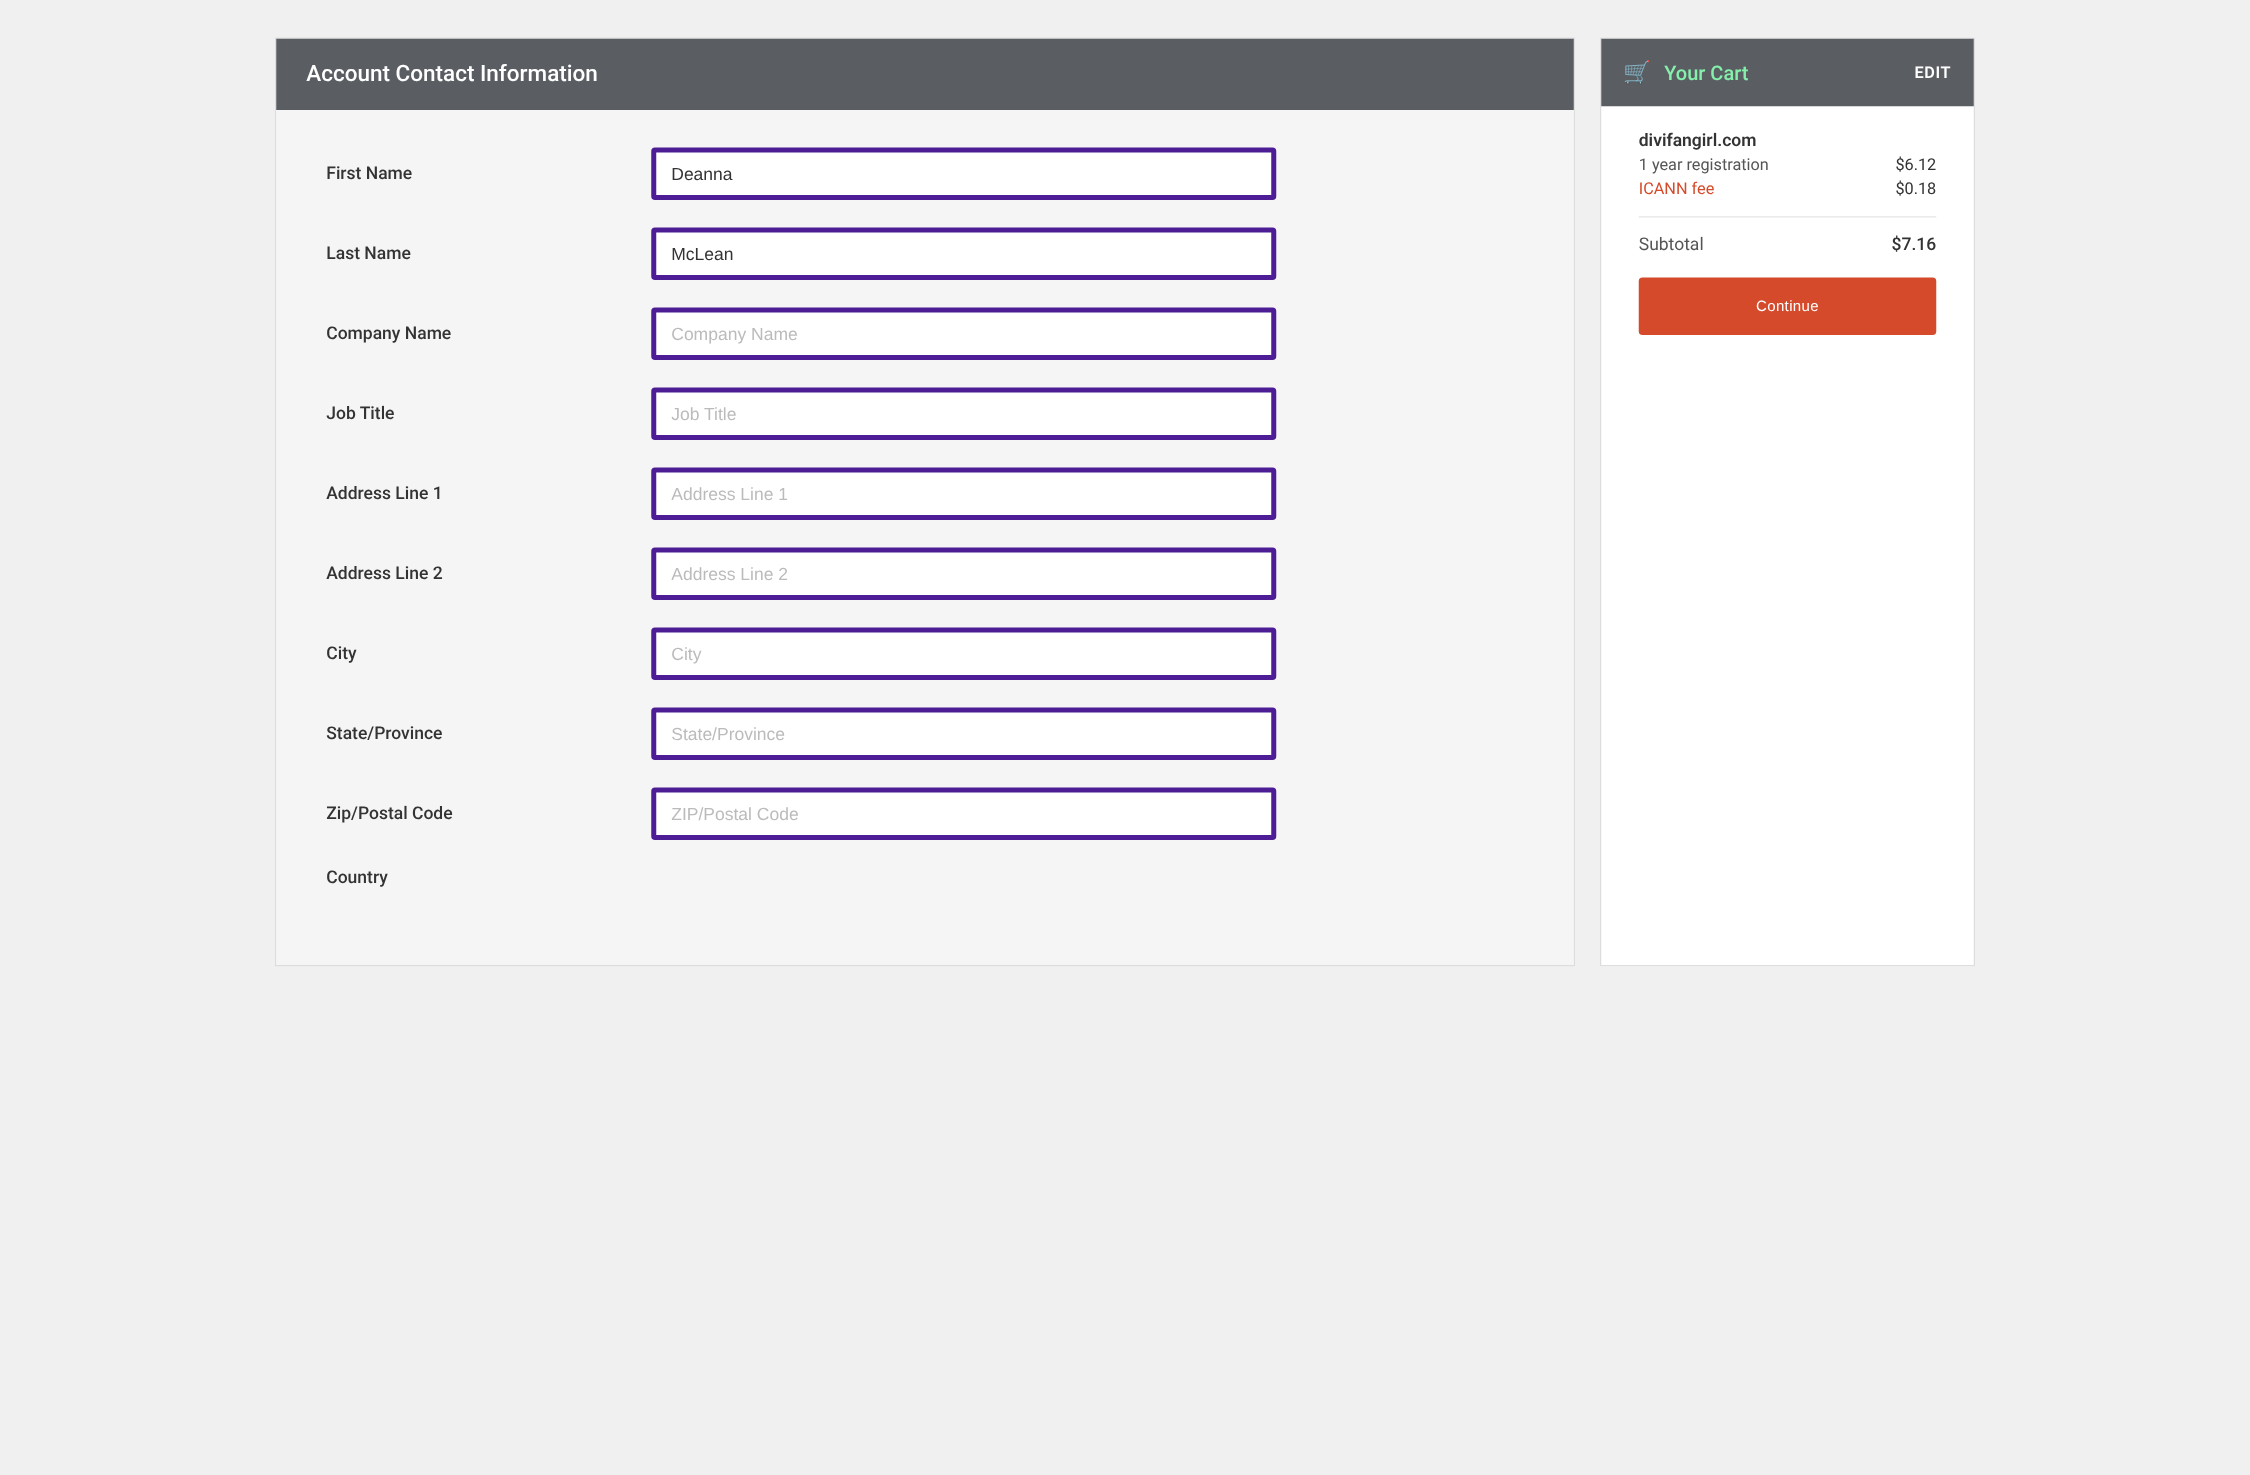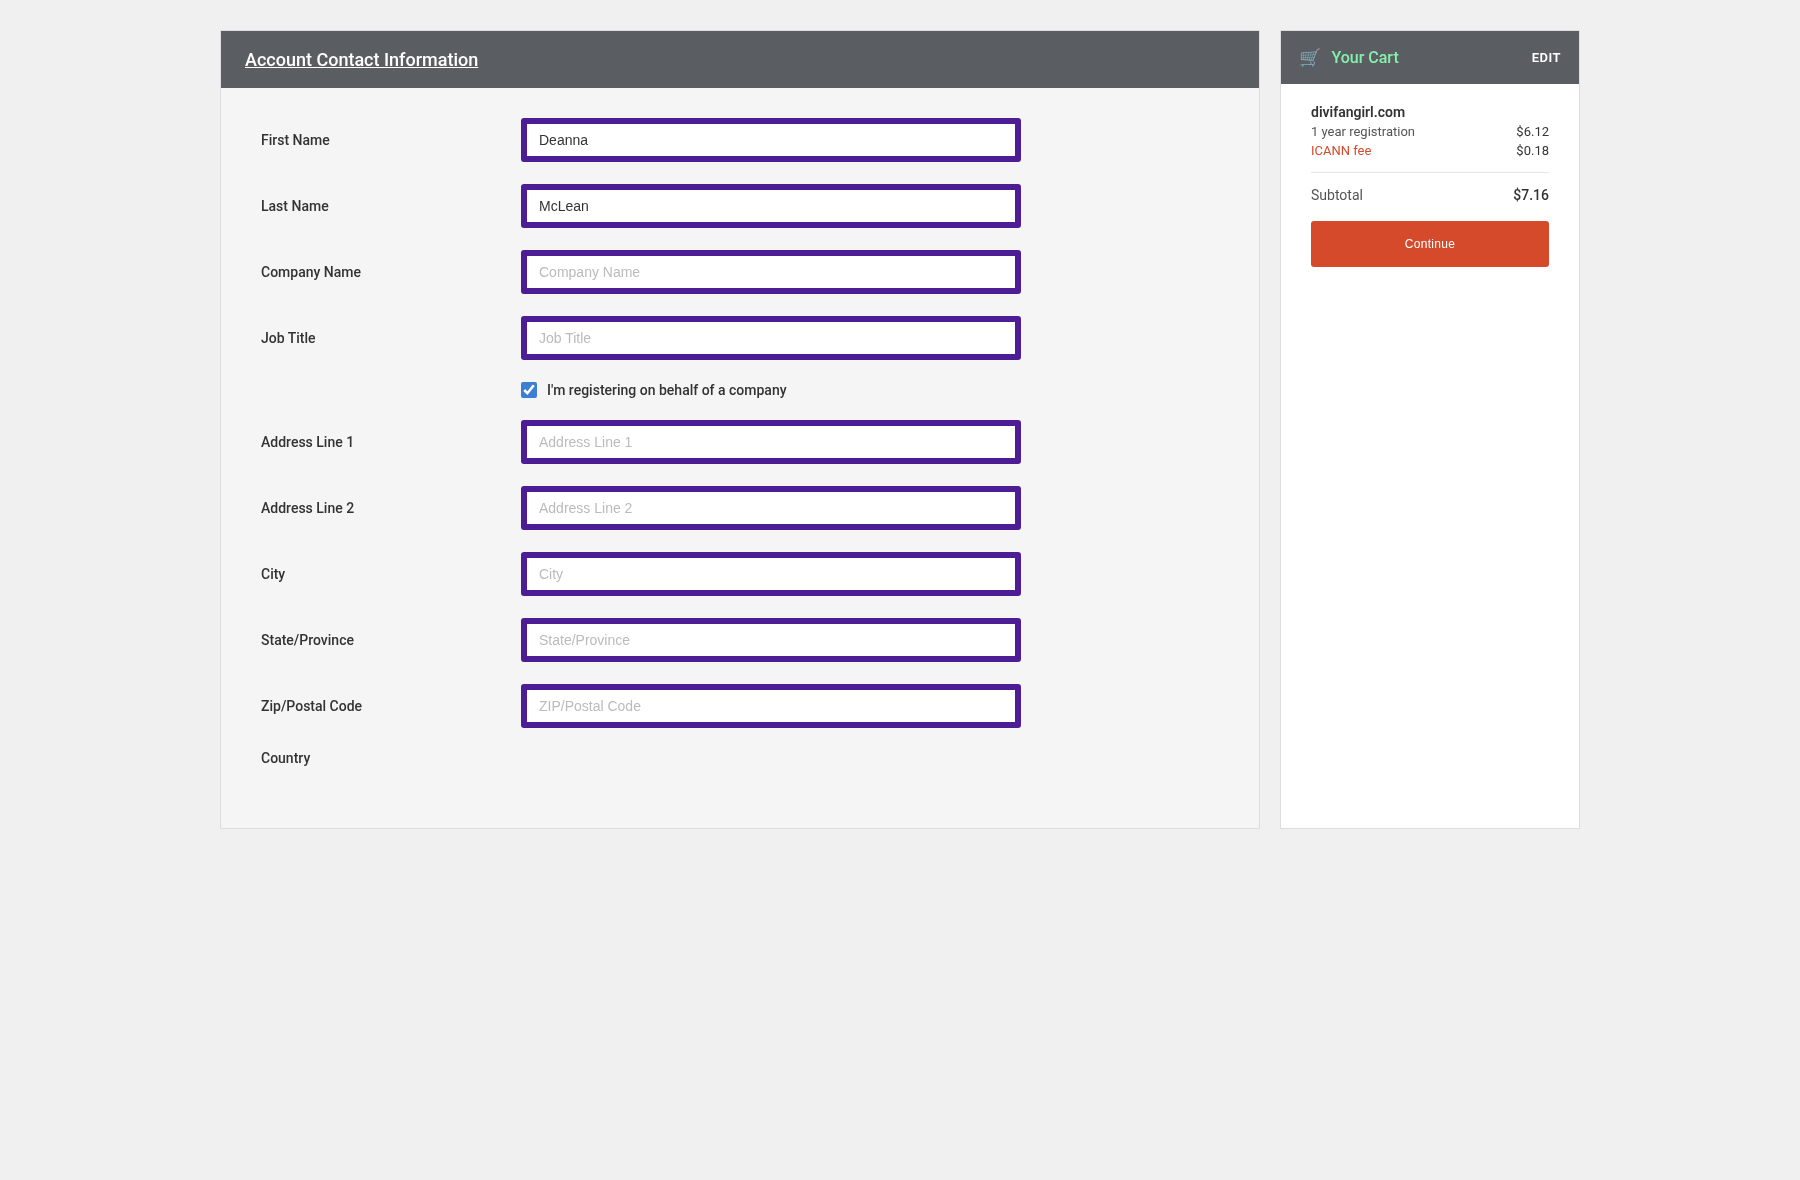--- a/index.html
+++ b/index.html
@@ -33,21 +33,20 @@
 
     .form-header {
       background: #5a5e63;
       padding: 18px 24px;
     }
 
     .form-header h2 {
       color: #ffffff;
       font-size: 18px;
       font-weight: 500;
-      text-decoration: underline;
     }
 
     .form-body {
       background: #f5f5f5;
       padding: 30px 40px 40px 40px;
     }
 
     .form-row {
       display: flex;
       align-items: center;
@@ -59,21 +58,21 @@
       font-size: 14px;
       color: #333;
       font-weight: 500;
       flex-shrink: 0;
     }
 
     .form-input {
       flex: 1;
       max-width: 500px;
       height: 42px;
-      border: 6px solid #4c1d95;
+      border: 4px solid #4c1d95;
       border-radius: 3px;
       padding: 16px 12px;
       font-size: 14px;
       color: #333;
       background: #fff;
       outline: none;
     }
 
     .form-input::placeholder {
       color: #bbb;
@@ -267,24 +266,20 @@
       <div class="form-row">
         <label class="form-label">Company Name</label>
         <input type="text" class="form-input" placeholder="Company Name" style="">
       </div>
 
       <div class="form-row">
         <label class="form-label">Job Title</label>
         <input type="text" class="form-input" placeholder="Job Title" style="">
       </div>
 
-      <div class="checkbox-row">
-        <input type="checkbox" id="company-checkbox" checked="" style="">
-        <label for="company-checkbox" class="checkbox-label">I'm registering on behalf of a company</label>
-      </div>
 
       <div class="form-row">
         <label class="form-label">Address Line 1</label>
         <input type="text" class="form-input" placeholder="Address Line 1" style="">
       </div>
 
       <div class="form-row">
         <label class="form-label">Address Line 2</label>
         <input type="text" class="form-input" placeholder="Address Line 2" style="">
       </div>

